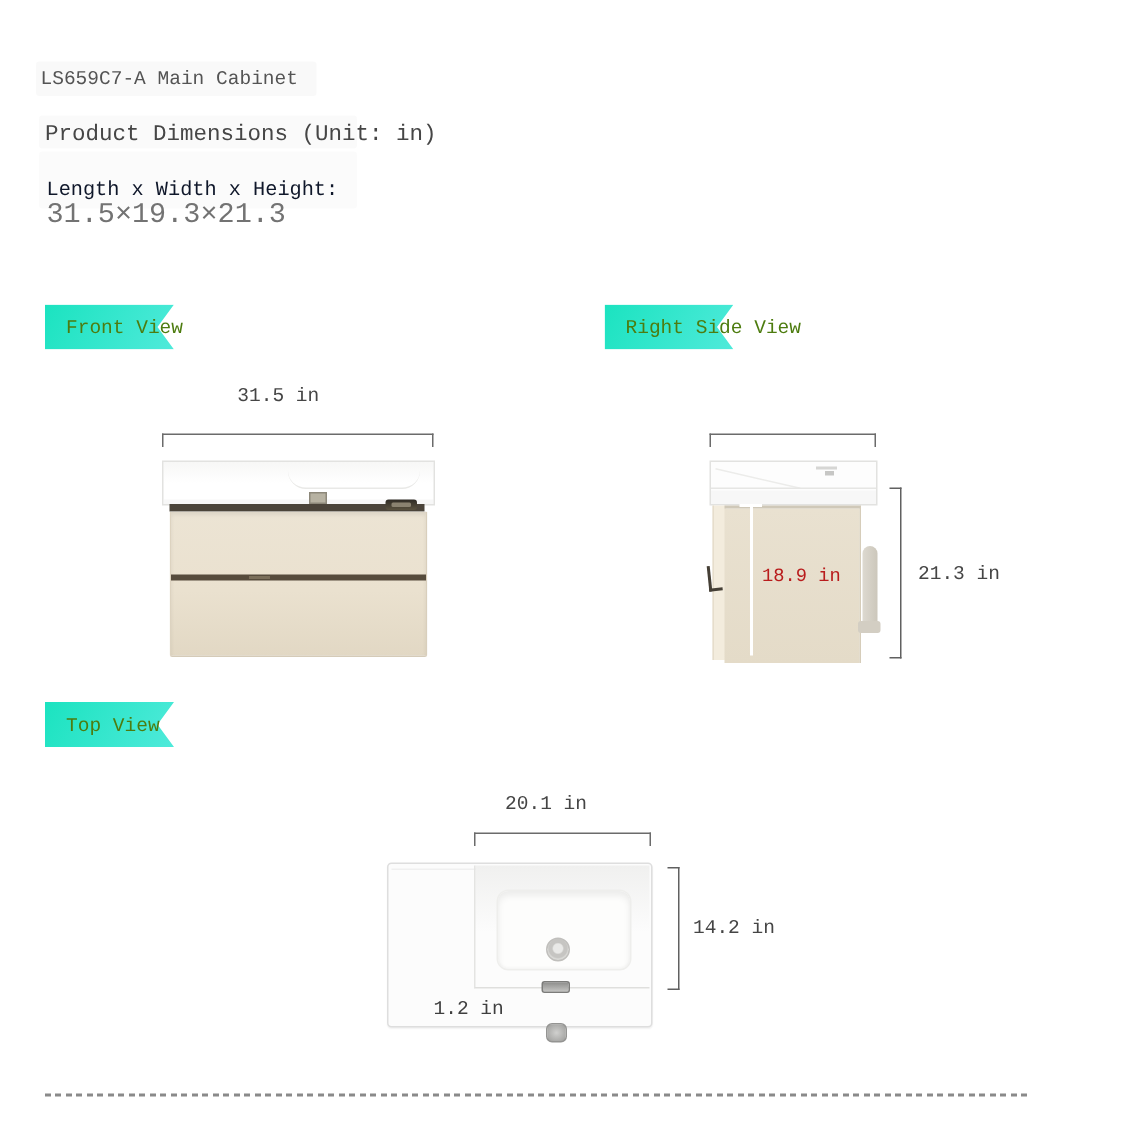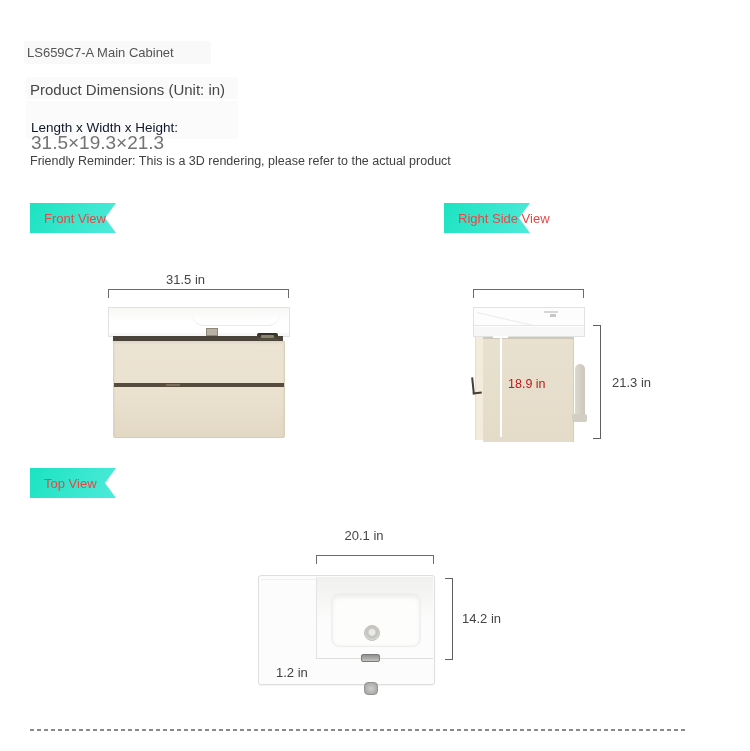--- a/index.html
+++ b/index.html
@@ -1,35 +1,35 @@
 <!DOCTYPE html>
 <html><head>
 <meta charset="utf-8">
 <style>
   html,body{margin:0;padding:0;background:#fff;}
   .page{position:relative;width:688px;height:751px;background:#ffffff;overflow:hidden;
-        font-family:Liberation Sans, sans-serif;color:#474747;}
+        font-family:Liberation Mono, monospace;color:#474747;}
   .abs{position:absolute;}
   .txt{position:absolute;white-space:nowrap;font-weight:500;color:#4a4a4a;}
   .panel{position:absolute;background:rgba(0,0,0,0.022);border-radius:2px;}
 
   
   .title{left:27px;top:45px;font-size:13px;color:#545454;}
   .dims-heading{left:30px;top:81px;font-size:15px;color:#464646;}
   .size-label{left:31px;top:120px;font-size:13.5px;color:#0f172a;}
   .size-value{left:31px;top:120px;font-size:19px;color:#737373;margin-top:12px;}
   .reminder{left:30px;top:154px;font-size:12.5px;color:#414141;}
 
   
   .ribbon{position:absolute;width:86px;height:30px;display:flex;align-items:center;}
   .ribbon::before{content:"";position:absolute;inset:0;
     background:linear-gradient(120deg,#1be3c0,#4feada);
     clip-path:polygon(0 0,100% 0,calc(100% - 11px) 50%,100% 100%,0 100%);}
   .ribbon span{position:relative;padding-left:14px;font-size:13px;font-weight:500;
-    color:#ef4444;white-space:nowrap;}
+    color:#4d7c0f;white-space:nowrap;}
 
   
   .dim{position:absolute;font-size:13px;font-weight:500;color:#454545;white-space:nowrap;}
   .dim.center{text-align:center;}
   .bracket-h{position:absolute;height:8px;border:1px solid #6b6b6b;border-bottom:none;}
   .bracket-vl{position:absolute;width:7px;border:1px solid #606060;border-left:none;}
 
   
   .fv-top{left:108px;top:307px;width:180px;height:28px;background:linear-gradient(#f7f7f6,#ffffff 50%);
     border:1px solid #e2e2e0;box-shadow:inset 0 -3px 0 rgba(0,0,0,0.03);}
@@ -95,40 +95,39 @@
 <div class="page">
 
   <div class="panel" style="left:24px;top:41px;width:187px;height:23px;"></div>
   <div class="panel" style="left:26px;top:77px;width:212px;height:22px;opacity:.8;"></div>
   <div class="panel" style="left:26px;top:101px;width:212px;height:38px;opacity:.6;"></div>
 
   <div class="txt title">LS659C7-A Main Cabinet</div>
   <div class="txt dims-heading">Product Dimensions (Unit: in)</div>
   <div class="txt size-label">Length x Width x Height:</div>
   <div class="txt size-value">31.5×19.3×21.3</div>
-  <div class="txt reminder">Friendly Reminder: This is a 3D rendering, please refer to the actual product</div>
 
   <div class="ribbon" style="left:30px;top:203px;">
     <span>Front View</span>
   </div>
 
-  <div class="dim center" style="left:96px;top:272px;width:179px;">31.5 in</div>
+  <div class="dim center" style="left:96px;top:256px;width:179px;">31.5 in</div>
   <div class="bracket-h" style="left:108px;top:289px;width:179px;"></div>
 
   <div class="abs fv-top">
     <div class="fv-basin-line"></div>
   </div>
   <div class="abs fv-hole"></div>
   <div class="abs fv-gap"></div>
   <div class="abs fv-handle"></div>
   <div class="abs fv-body">
     <div class="fv-divider"></div>
   </div>
 
-  <div class="ribbon" style="left:403px;top:203px;margin-left:41px;">
+  <div class="ribbon" style="left:403px;top:203px;">
     <span>Right Side View</span>
   </div>
 
   <div class="bracket-h" style="left:473px;top:289px;width:109px;"></div>
 
   <div class="abs sv-top">
     <div class="sv-diag"></div>
     <div class="sv-edgeline"></div>
     <div class="sv-faucet"></div>
     <div class="sv-hole"></div>
@@ -158,17 +157,17 @@
   </div>
   <div class="abs tv-basin">
     <div class="tv-bowl"></div>
   </div>
   <div class="abs tv-drain"></div>
   <div class="abs tv-faucet"></div>
   <div class="abs tv-knob"></div>
 
   <div class="bracket-vl" style="left:445px;top:578px;height:80px;"></div>
   <div class="dim" style="left:462px;top:611px;">14.2 in</div>
-  <div class="dim" style="left:276px;top:665px;color:#3f3f3f;">1.2 in</div>
+  <div class="dim" style="left:289px;top:665px;color:#3f3f3f;">1.2 in</div>
 
   <div class="abs dashed"></div>
 
 </div>
 
 </body></html>

